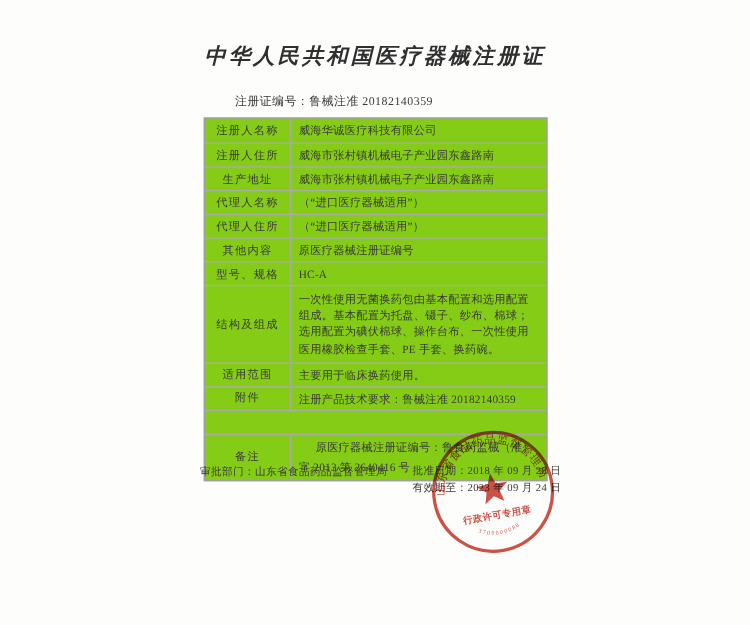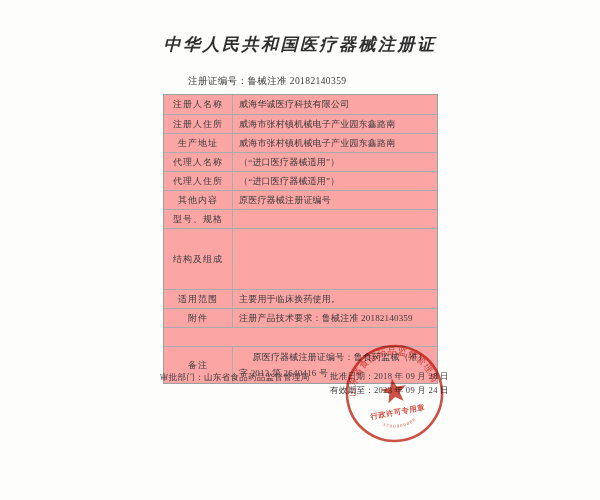--- a/index.html
+++ b/index.html
@@ -9,21 +9,21 @@
     background:#ffffff;color:#3c3c3c;position:relative;overflow:hidden;
   }
   .page{position:absolute;inset:0;background:#fdfdfc}
   .title{
     position:absolute;top:33px;left:0;width:100%;text-align:center;
     font-size:17px;font-weight:600;letter-spacing:2.5px;color:#2f2f2f;font-style:italic;
   }
   .certline{position:absolute;top:75px;left:188px;font-size:9.5px;letter-spacing:.4px;color:#3a3a3a}
   .cert-table{
     position:absolute;top:94px;left:163px;width:275px;
-    border:1px solid #9f9f9f;background:#fca5a5;
+    border:1px solid #9f9f9f;background:#84cc16;
   }
   .row{display:flex;border-top:1px solid #ababab}
   .row:first-child{border-top:none}
   .cell{color:#3a3a3a}
   .cell.label{
     flex:0 0 69px;display:flex;align-items:center;justify-content:center;
     border-right:1px solid #ababab;font-size:9px;letter-spacing:1px;
     text-align:center;padding:2px;
   }
   .cell.value{
@@ -75,23 +75,25 @@
     <div class="row h-s">
       <div class="cell label">代理人住所</div>
       <div class="cell value">（“进口医疗器械适用”）</div>
     </div>
     <div class="row h-s">
       <div class="cell label">其他内容</div>
       <div class="cell value">原医疗器械注册证编号</div>
     </div>
     <div class="row h-s">
       <div class="cell label">型号、规格</div>
+      <div class="cell value">HC-A</div>
     </div>
     <div class="row h-struct">
       <div class="cell label">结构及组成</div>
+      <div class="cell value">一次性使用无菌换药包由基本配置和选用配置组成。基本配置为托盘、镊子、纱布、棉球；选用配置为碘伏棉球、操作台布、一次性使用医用橡胶检查手套、PE 手套、换药碗。</div>
     </div>
     <div class="row h-s">
       <div class="cell label">适用范围</div>
       <div class="cell value">主要用于临床换药使用。</div>
     </div>
     <div class="row h-s">
       <div class="cell label">附件</div>
       <div class="cell value">注册产品技术要求：鲁械注准 20182140359</div>
     </div>
     <div class="row h-s">

